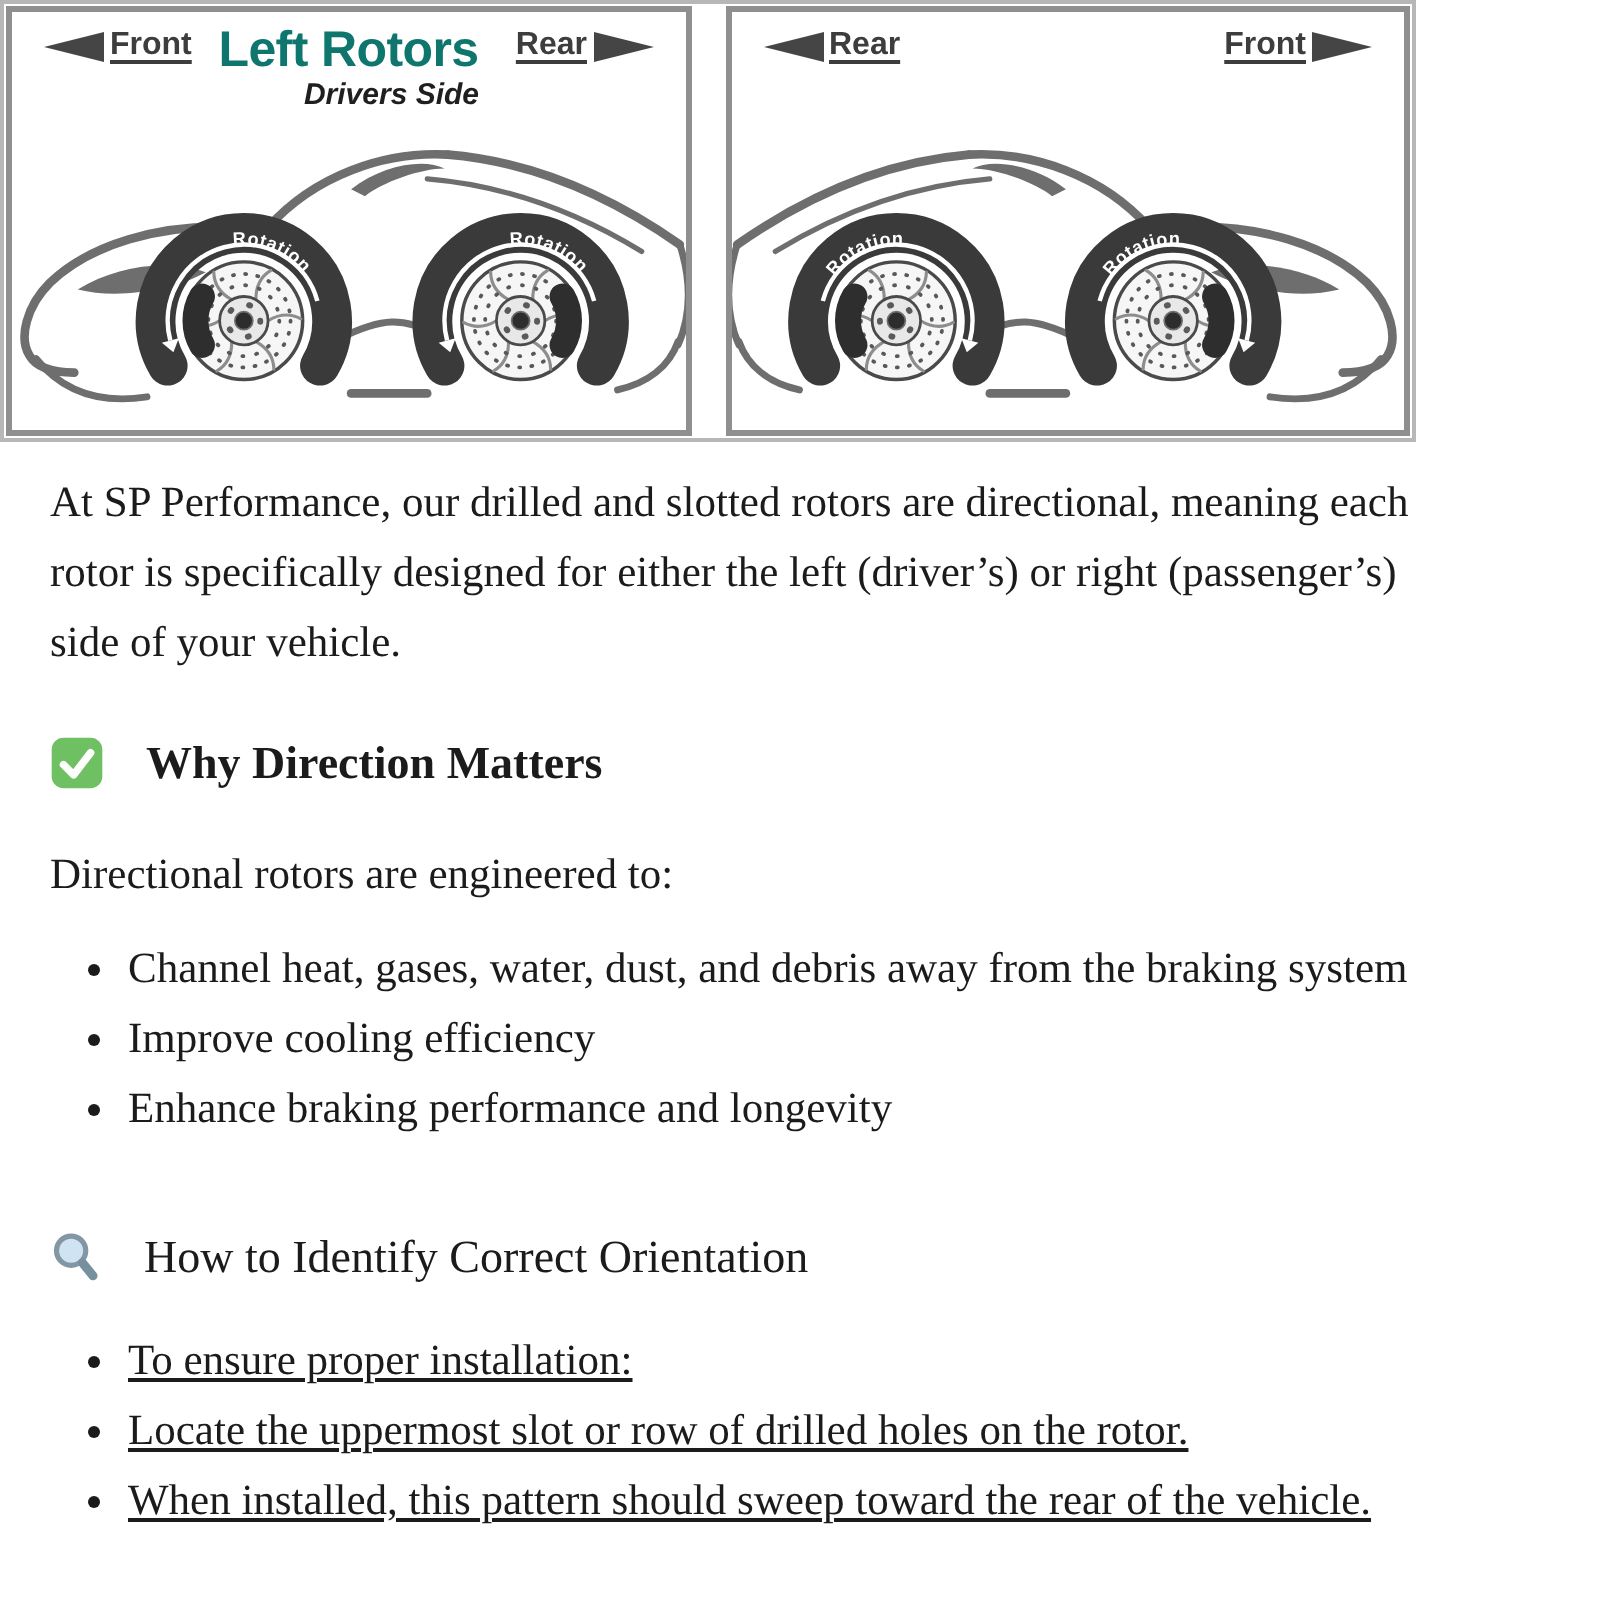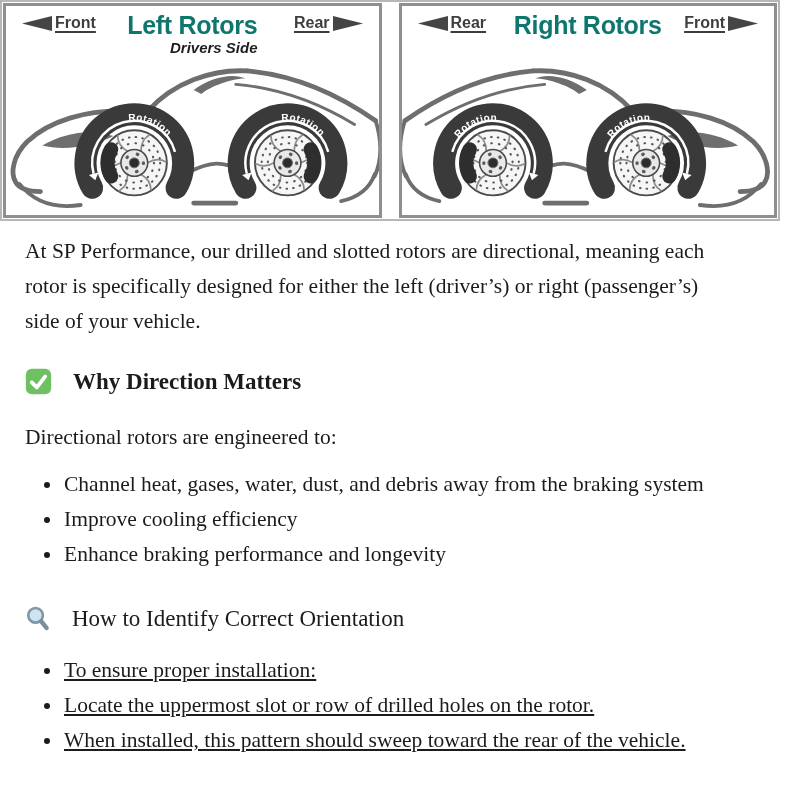--- a/index.html
+++ b/index.html
@@ -4,42 +4,42 @@
 <style>
   * { box-sizing: border-box; }
   html,body { margin:0; padding:0; }
   body {
     width:800px; height:800px; overflow:hidden; background:#fff;
     font-family:"Liberation Serif","DejaVu Serif",serif; color:#1b1b1b;
   }
 
   
   .diagram {
-    width:780px; height:221px; border:2px solid #b7b7b7;
+    width:708px; height:221px; border:2px solid #b7b7b7;
     display:flex; gap:17px; padding:1px; background:#fff;
   }
   .panel {
     flex:1 1 0; border:3px solid #8f8f8f; position:relative; background:#fff; overflow:hidden;
   }
   .panel-head { position:relative; height:52px; font-family:"Liberation Sans","DejaVu Sans",sans-serif; }
   .dir { position:absolute; top:8px; display:flex; align-items:center; gap:3px;
          font-weight:700; font-size:16px; color:#3d3d3d; }
   .dir-left  { left:16px; }
   .dir-right { right:16px; }
   .dir .lbl { text-decoration:underline; text-decoration-thickness:2px; text-underline-offset:3px; }
   .p-title { text-align:center; font-weight:700; font-size:25px; line-height:28px; color:#0f766e; padding-top:5px; letter-spacing:-0.3px; }
   .p-sub   { text-align:center; font-weight:700; font-style:italic; font-size:15px; line-height:18px; color:#1f1f1f;margin-left:43px; }
   .car-svg { display:block; width:100%; height:158px; }
 
   
   .content { padding:13px 30px 0 25px; font-size:21.5px; line-height:35px; }
   .intro { margin:0; max-width:700px; }
   .heading { display:flex; align-items:center; gap:21px; font-size:23px; line-height:31px; }
   .h-check { margin-top:27px; font-weight:700; }
-  .h-mag   { margin-top:31px; font-weight:400; }
+  .h-mag   { margin-top:41px; font-weight:400; }
   .emoji-icon { flex:0 0 auto; display:inline-flex; }
   .lead { margin:23px 0 12px; }
   ul.blist { margin:8px 0 0; padding-left:38px; max-width:700px; }
   ul.blist li { padding-left:1px; }
   .h-mag + ul.blist { margin-top:19px;text-decoration:underline; }
 </style>
 </head>
 <body>
 
 <svg width="0" height="0" style="position:absolute" aria-hidden="true">
@@ -135,21 +135,20 @@
   </div>
 
   <div class="panel">
     <div class="panel-head">
       <div class="dir dir-left">
         <svg width="30" height="15">
             <polygon points="0,7.5 30,0 30,15" fill="#454545"></polygon>
           </svg>
         <span class="lbl">Rear</span>
       </div>
-      <div class="p-title">Right Rotors</div>
       <div class="dir dir-right">
         <span class="lbl">Front</span>
         <svg width="30" height="15">
             <polygon points="30,7.5 0,0 0,15" fill="#454545"></polygon>
           </svg>
       </div>
     </div>
     <svg class="car-svg" viewBox="0 0 389 158">
       <g transform="translate(389,0) scale(-1,1)">
           <use href="#carbody"></use>

